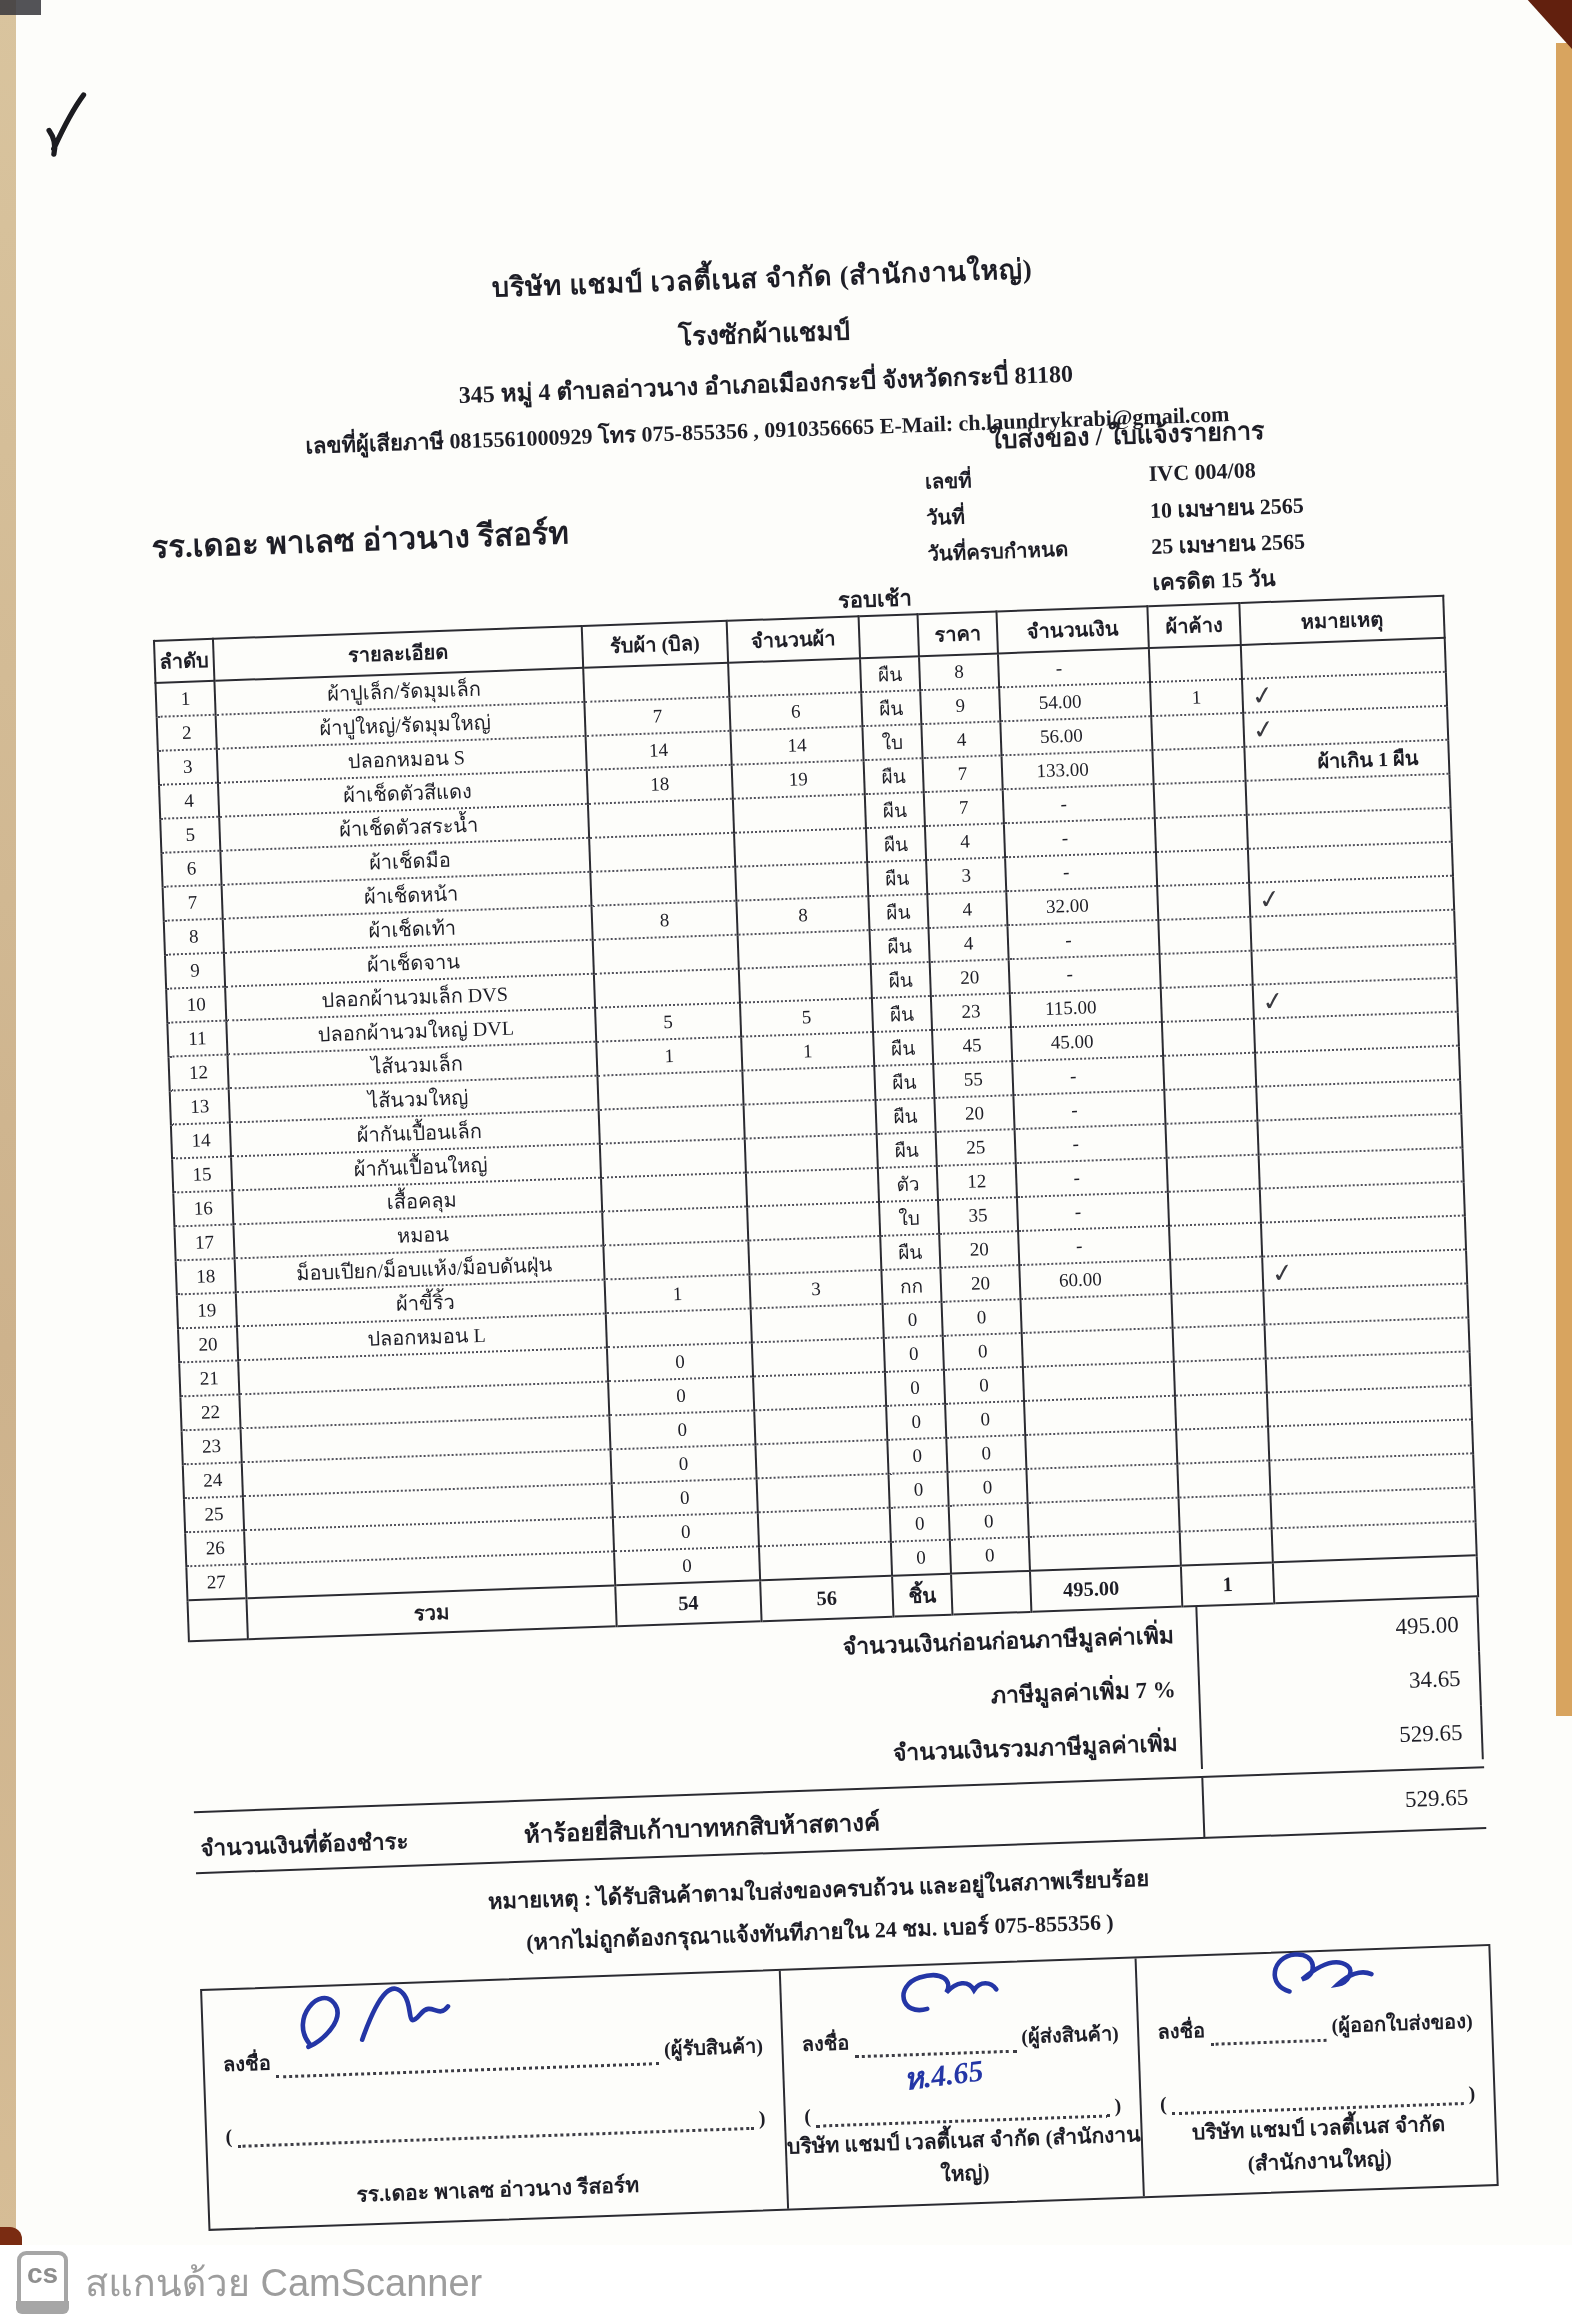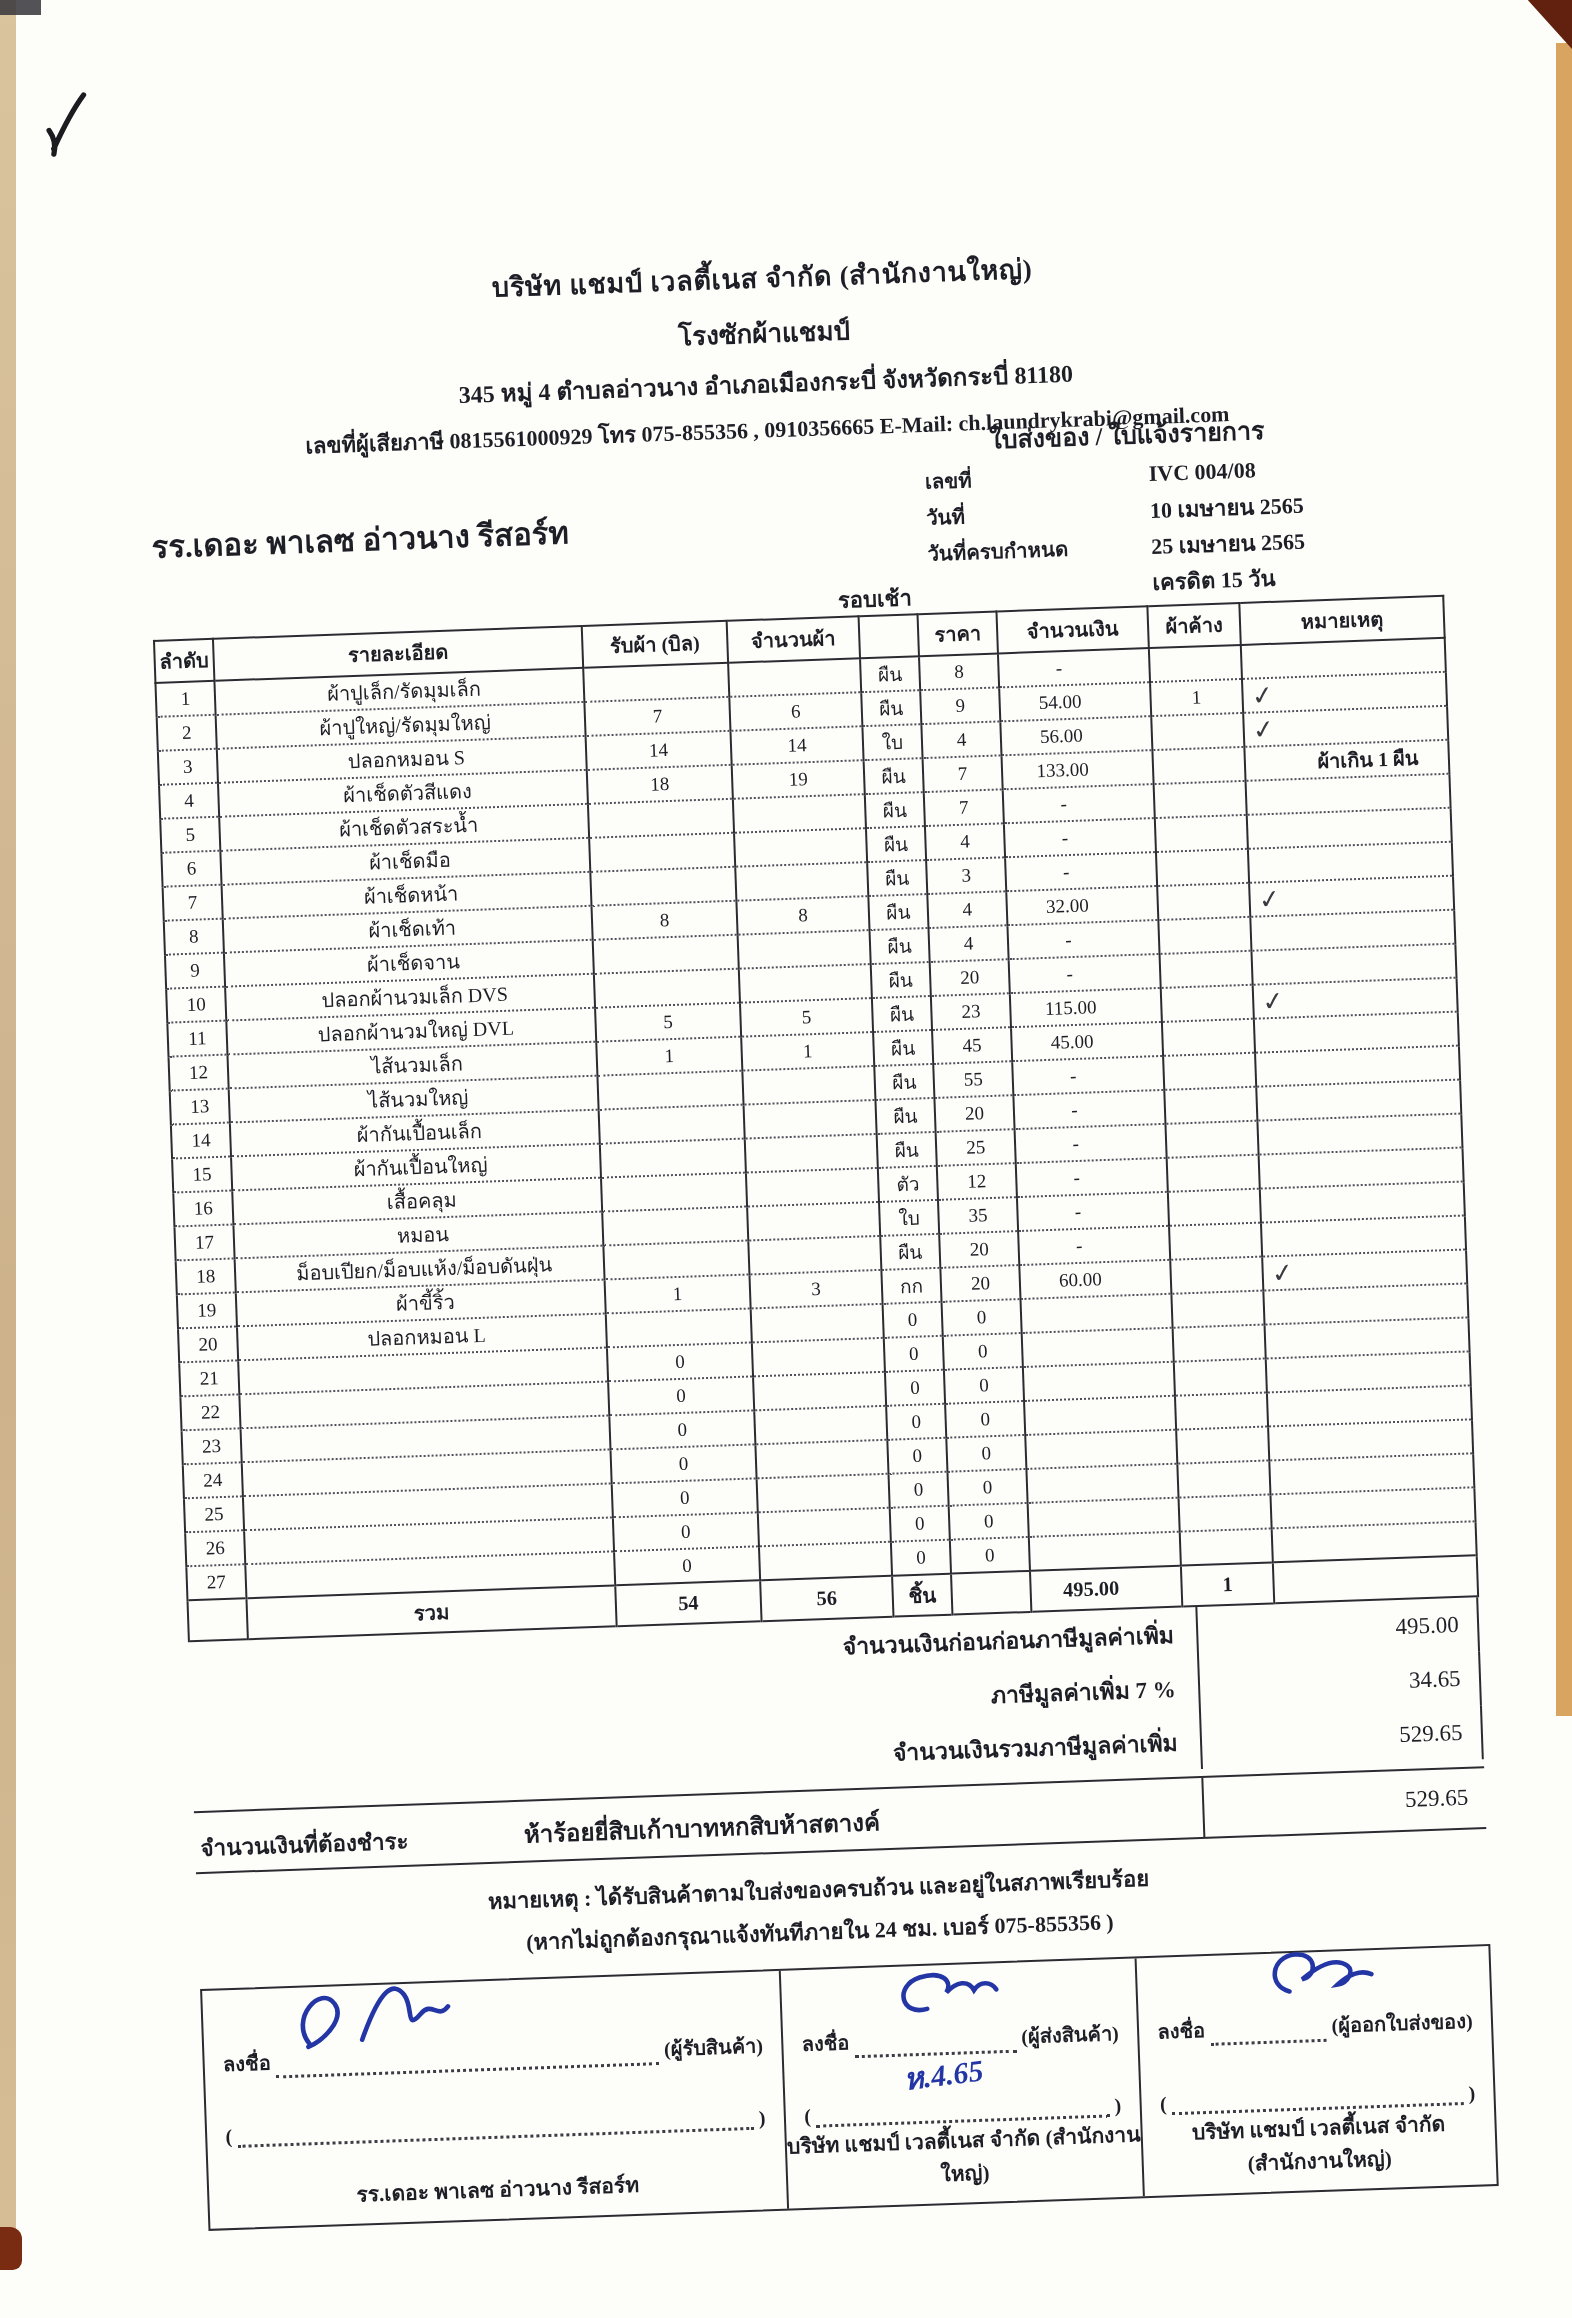--- a/index.html
+++ b/index.html
@@ -643,14 +643,18 @@
       </div>
     </div>
   </div>
 
   <div class="decor edge-left"></div>
   <div class="decor edge-right"></div>
   <div class="decor corner-tr"></div>
   <div class="decor corner-tl"></div>
   <div class="decor corner-bl"></div>
 
+  <div class="cs-bar">
+    <div class="cs-icon">cs</div>
+    <div class="cs-text">สแกนด้วย CamScanner</div>
+  </div>
 </div>
 
 
 </body></html>

